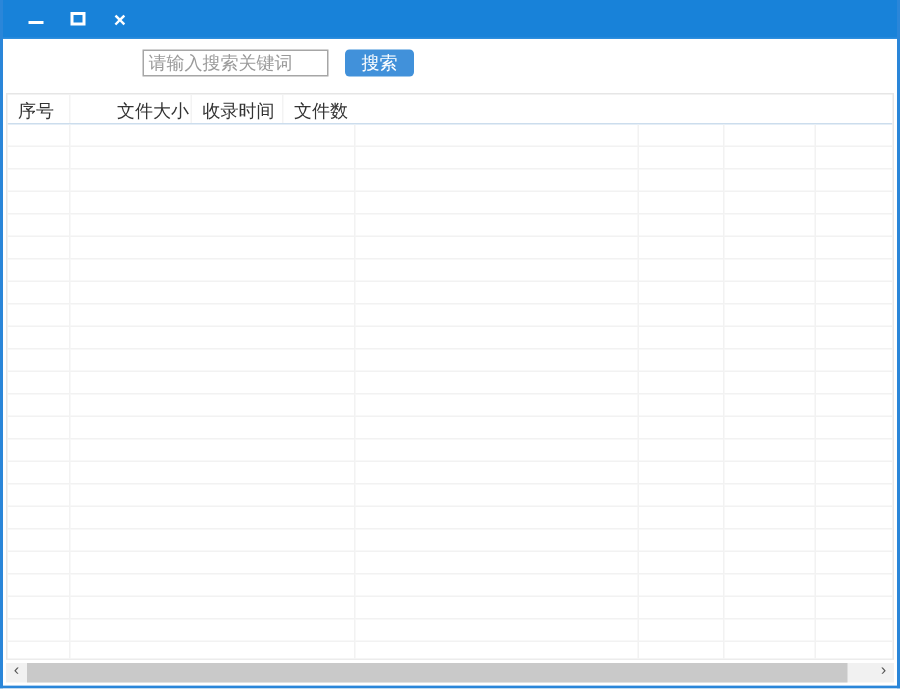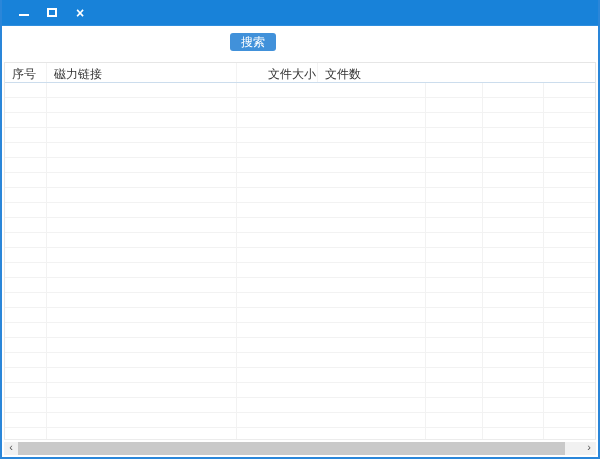--- a/index.html
+++ b/index.html
@@ -90,28 +90,29 @@
         <span class="max-glyph"></span>
       </div>
       <div class="ctrl">
         <span class="close-glyph">×</span>
       </div>
     </div>
   </div>
 
   <div class="content">
 
+    <input class="search-input" type="text" placeholder="请输入搜索关键词" style="">
 
     <button class="search-btn">搜索</button>
 
     <div class="table">
       <div class="thead">
           <div class="th" style="width: 42px;">序号</div>
-          <div class="th" style="width: 190px;">磁力链接</div>
           <div class="th" style="width: 57px; margin-left: 24px;">文件大小</div>
+          <div class="th" style="width: 61px;">收录时间</div>
           <div class="th" style="width: 53px;">文件数</div>
         </div>
       <div class="tbody">
           <div class="tr">
             <div class="td" style="width: 42px;"></div>
             <div class="td" style="width: 190px;"></div>
             <div class="td" style="width: 189px;"></div>
             <div class="td" style="width: 57px;"></div>
             <div class="td" style="width: 61px;"></div>
             <div class="td" style="width: 53px;"></div>

